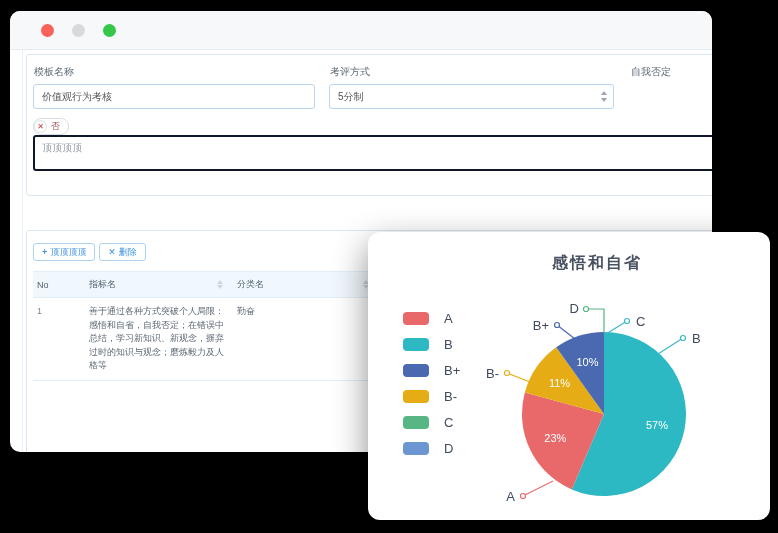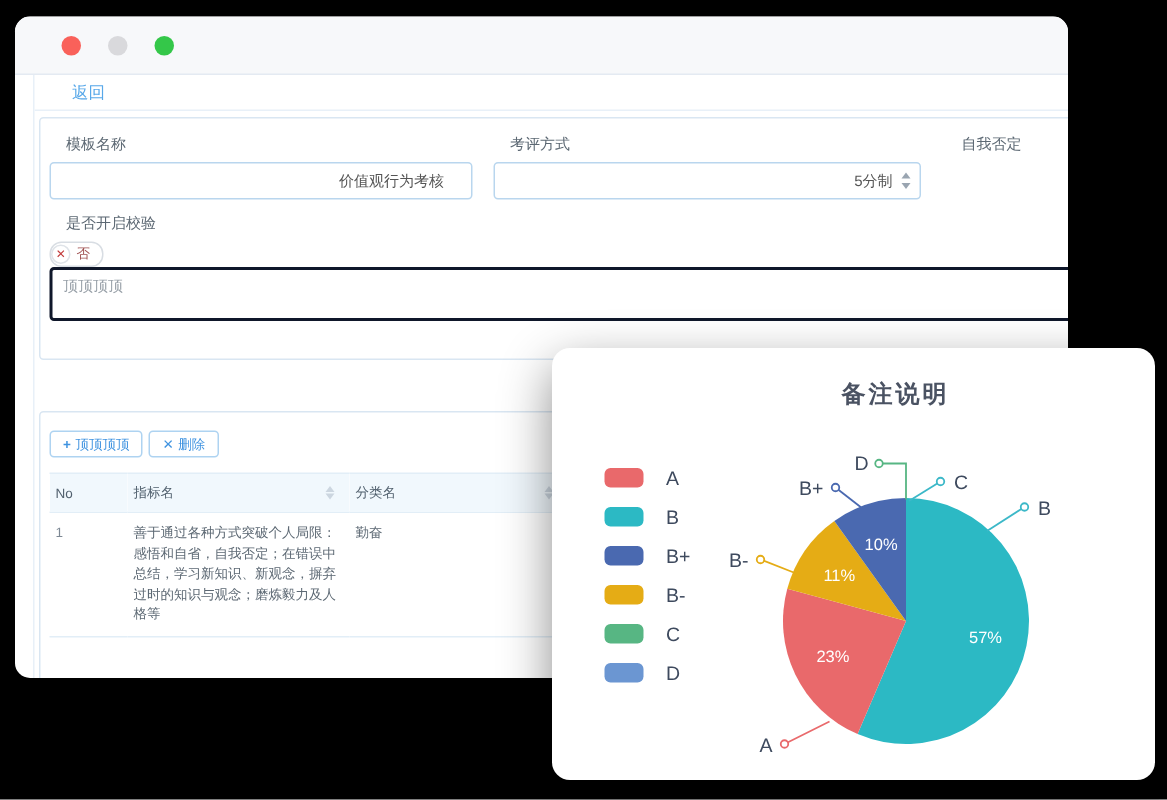--- a/index.html
+++ b/index.html
@@ -27,29 +27,29 @@
   .backbar{
     height:23px;line-height:24px;padding-left:25px;font-size:11px;
     border-bottom:1px solid #e8f0f8;
   }
   .back-link{color:#58a8e9;cursor:pointer;text-decoration:none;}
   .box{
     margin-left:3px;width:730px;border:1px solid #d9e6f2;border-radius:3px;
     box-sizing:border-box;background:#fff;
   }
   .form-box{margin-top:4px;padding:8px 0 20px 6px;}
-  .flabel{font-size:10px;color:#5c6873;margin:2px 0 5px 11px;}
+  .flabel{font-size:10px;color:#5c6873;margin:2px 0 5px 1px;}
   .fields{display:flex;}
   .f1{width:282px;margin-right:14px;}
   .f2{width:285px;margin-right:16px;}
   .f3{width:110px;}
   .tinput{
     width:100%;height:25px;box-sizing:border-box;border:1px solid #b9d6ee;
-    border-radius:3px;font-size:10px;color:#555;padding:0 18px;background:#fff;
-    font-family:inherit;outline:none;text-align:right;
+    border-radius:3px;font-size:10px;color:#555;padding:0 8px;background:#fff;
+    font-family:inherit;outline:none;
   }
   .selwrap{position:relative;}
   .spinner{
     position:absolute;right:7px;top:7px;width:7px;height:11px;
     display:flex;flex-direction:column;justify-content:space-between;align-items:center;
   }
   .spinner .up{width:0;height:0;border-left:3px solid transparent;border-right:3px solid transparent;border-bottom:4px solid #9aa5b1;}
   .spinner .dn{width:0;height:0;border-left:3px solid transparent;border-right:3px solid transparent;border-top:4px solid #9aa5b1;}
   .toggle-row{margin-top:9px;}
   .pill{
@@ -120,23 +120,20 @@
 </head>
 <body>
 
 <div class="window">
   <div class="titlebar">
     <span class="dot red"></span>
     <span class="dot gray"></span>
     <span class="dot green"></span>
   </div>
   <div class="content">
-    <div class="backbar">
-      <a class="back-link">返回</a>
-    </div>
 
     <div class="box form-box">
       <div class="fields">
         <div class="f1">
           <div class="flabel">模板名称</div>
           <input class="tinput" type="text" value="价值观行为考核" style="">
         </div>
         <div class="f2">
           <div class="flabel">考评方式</div>
           <div class="selwrap">
@@ -146,21 +143,20 @@
                 <i class="dn"></i>
               </span>
           </div>
         </div>
         <div class="f3">
           <div class="flabel">自我否定</div>
         </div>
       </div>
 
       <div class="toggle-row">
-        <div class="flabel">是否开启校验</div>
         <div class="pill">
           <span class="knob">✕</span>
           <span class="pill-label">否</span>
         </div>
       </div>
 
       <textarea class="tarea" style="">顶顶顶顶</textarea>
     </div>
 
     <div class="box table-box">
@@ -198,21 +194,21 @@
               <td class="">勤奋</td>
               <td><span class="mini-btn">≡</span></td>
             </tr>
           </tbody>
       </table>
     </div>
   </div>
 </div>
 
 <div class="card">
-  <div class="card-title">备注说明</div>
+  <div class="card-title">感悟和自省</div>
   <ul class="legend" id="legend">
       <li>
         <span class="swatch" style="background: rgb(233, 105, 107);"></span>
         <span class="ltext">A</span>
       </li>
       <li>
         <span class="swatch" style="background: rgb(44, 185, 196);"></span>
         <span class="ltext">B</span>
       </li>
       <li>

